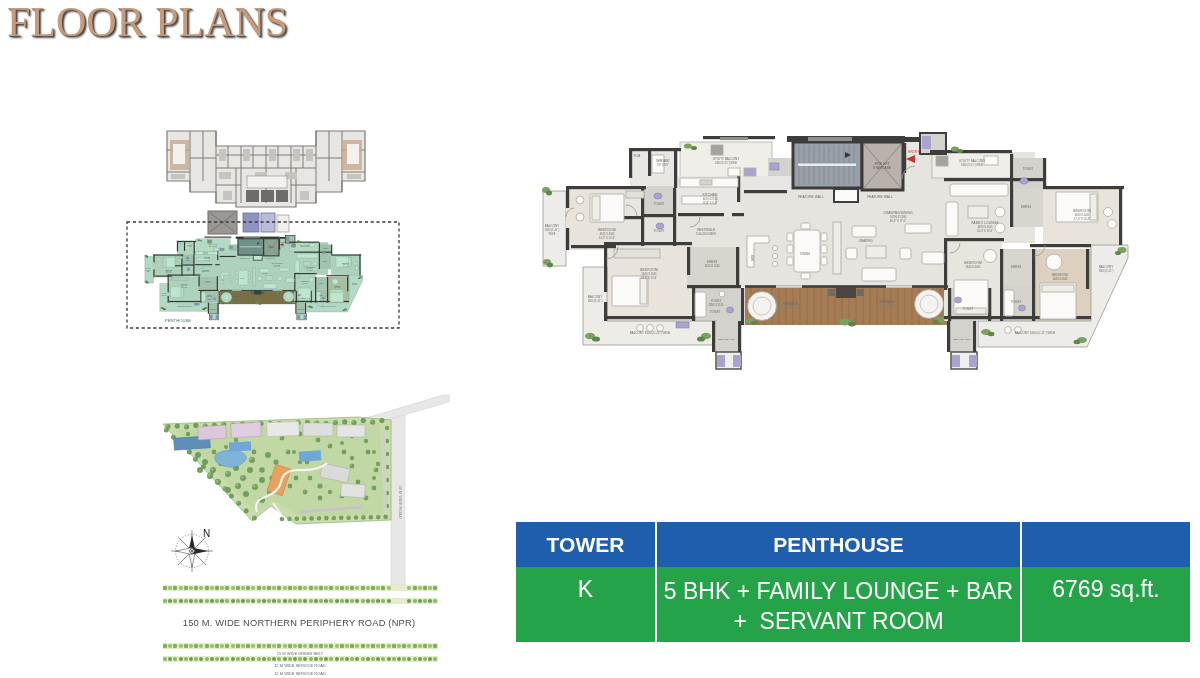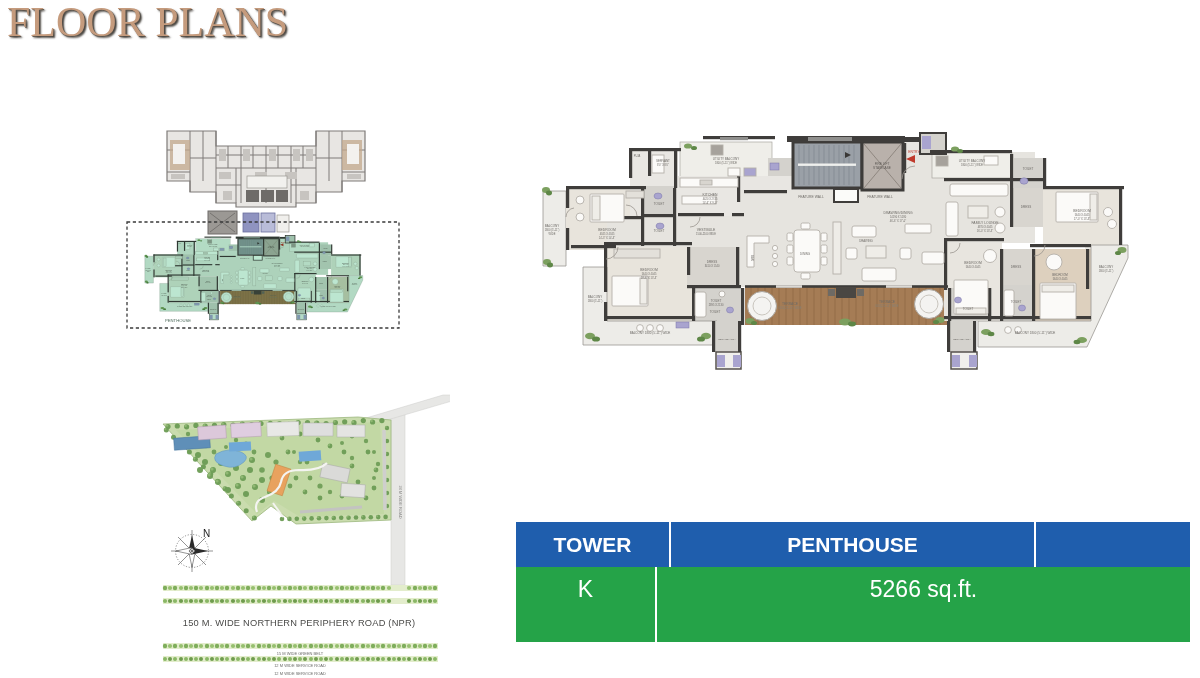--- a/index.html
+++ b/index.html
@@ -1021,26 +1021,27 @@
     </g>
 
 <text x="300" y="667" font-size="4" fill="#6a6a68" text-anchor="middle">12 M WIDE SERVICE ROAD</text>
 <text x="300" y="675" font-size="4" fill="#6a6a68" text-anchor="middle">12 M WIDE SERVICE ROAD</text>
 </svg>
 
 <div class="abs" style="left:516px;top:522px;width:674px;">
 
   <div style="display:flex;height:45px;background:#1f5ead;color:#ffffff;font-weight:bold;font-size:21px;">
 
-    <div style="width:155px;display:flex;align-items:center;justify-content:center;border-right:2px solid #ffffff;box-sizing:border-box;">TOWER</div>
+    <div style="width:141px;display:flex;align-items:center;justify-content:center;border-right:2px solid #ffffff;box-sizing:border-box;">TOWER</div>
 
     <div style="width:365px;display:flex;align-items:center;justify-content:center;border-right:2px solid #ffffff;box-sizing:border-box;">PENTHOUSE</div>
 
   </div>
 
   <div style="display:flex;height:75px;background:#25a348;color:#ffffff;font-size:23px;">
 
     <div style="width:141px;text-align:center;padding-top:9px;border-right:2px solid #ffffff;box-sizing:border-box;">K</div>
 
-
-    <div style="flex:1;text-align:center;padding-top:9px;">5266 sq.ft.</div>
+    <div style="width:365px;text-align:center;padding-top:9px;line-height:30px;border-right:2px solid #ffffff;box-sizing:border-box;">5 BHK + FAMILY LOUNGE + BAR<br>+&nbsp; SERVANT ROOM</div>
+
+    <div style="flex:1;text-align:center;padding-top:9px;">6769 sq.ft.</div>
   </div>
 </div>
 
 </body></html>

